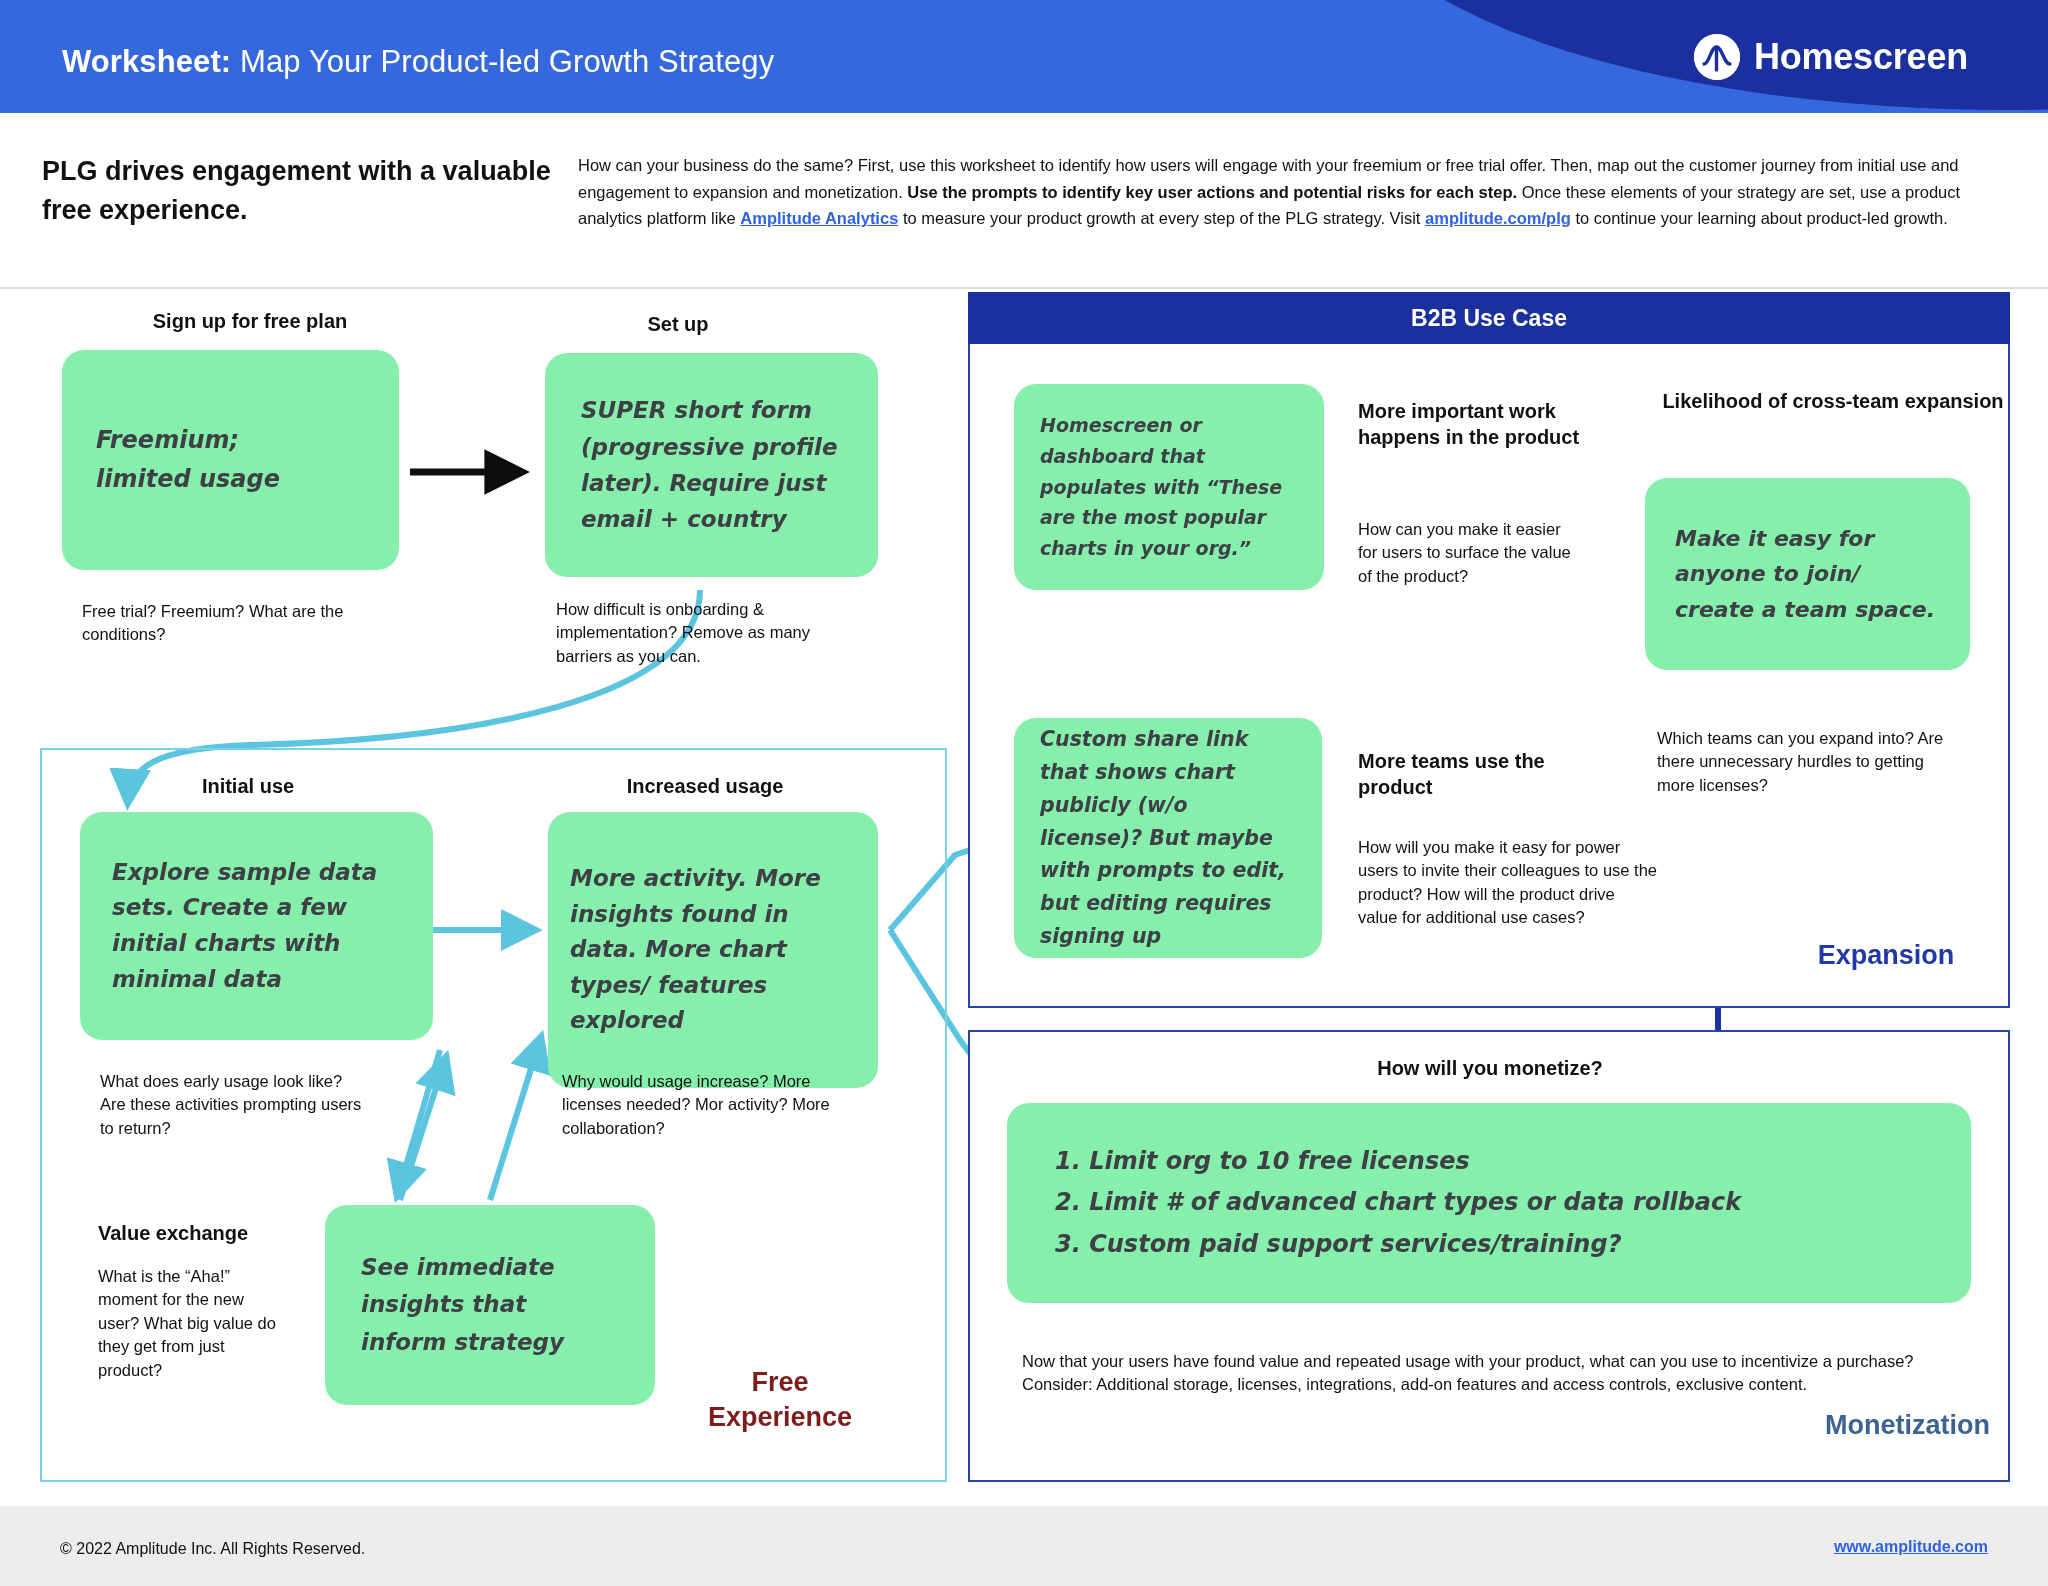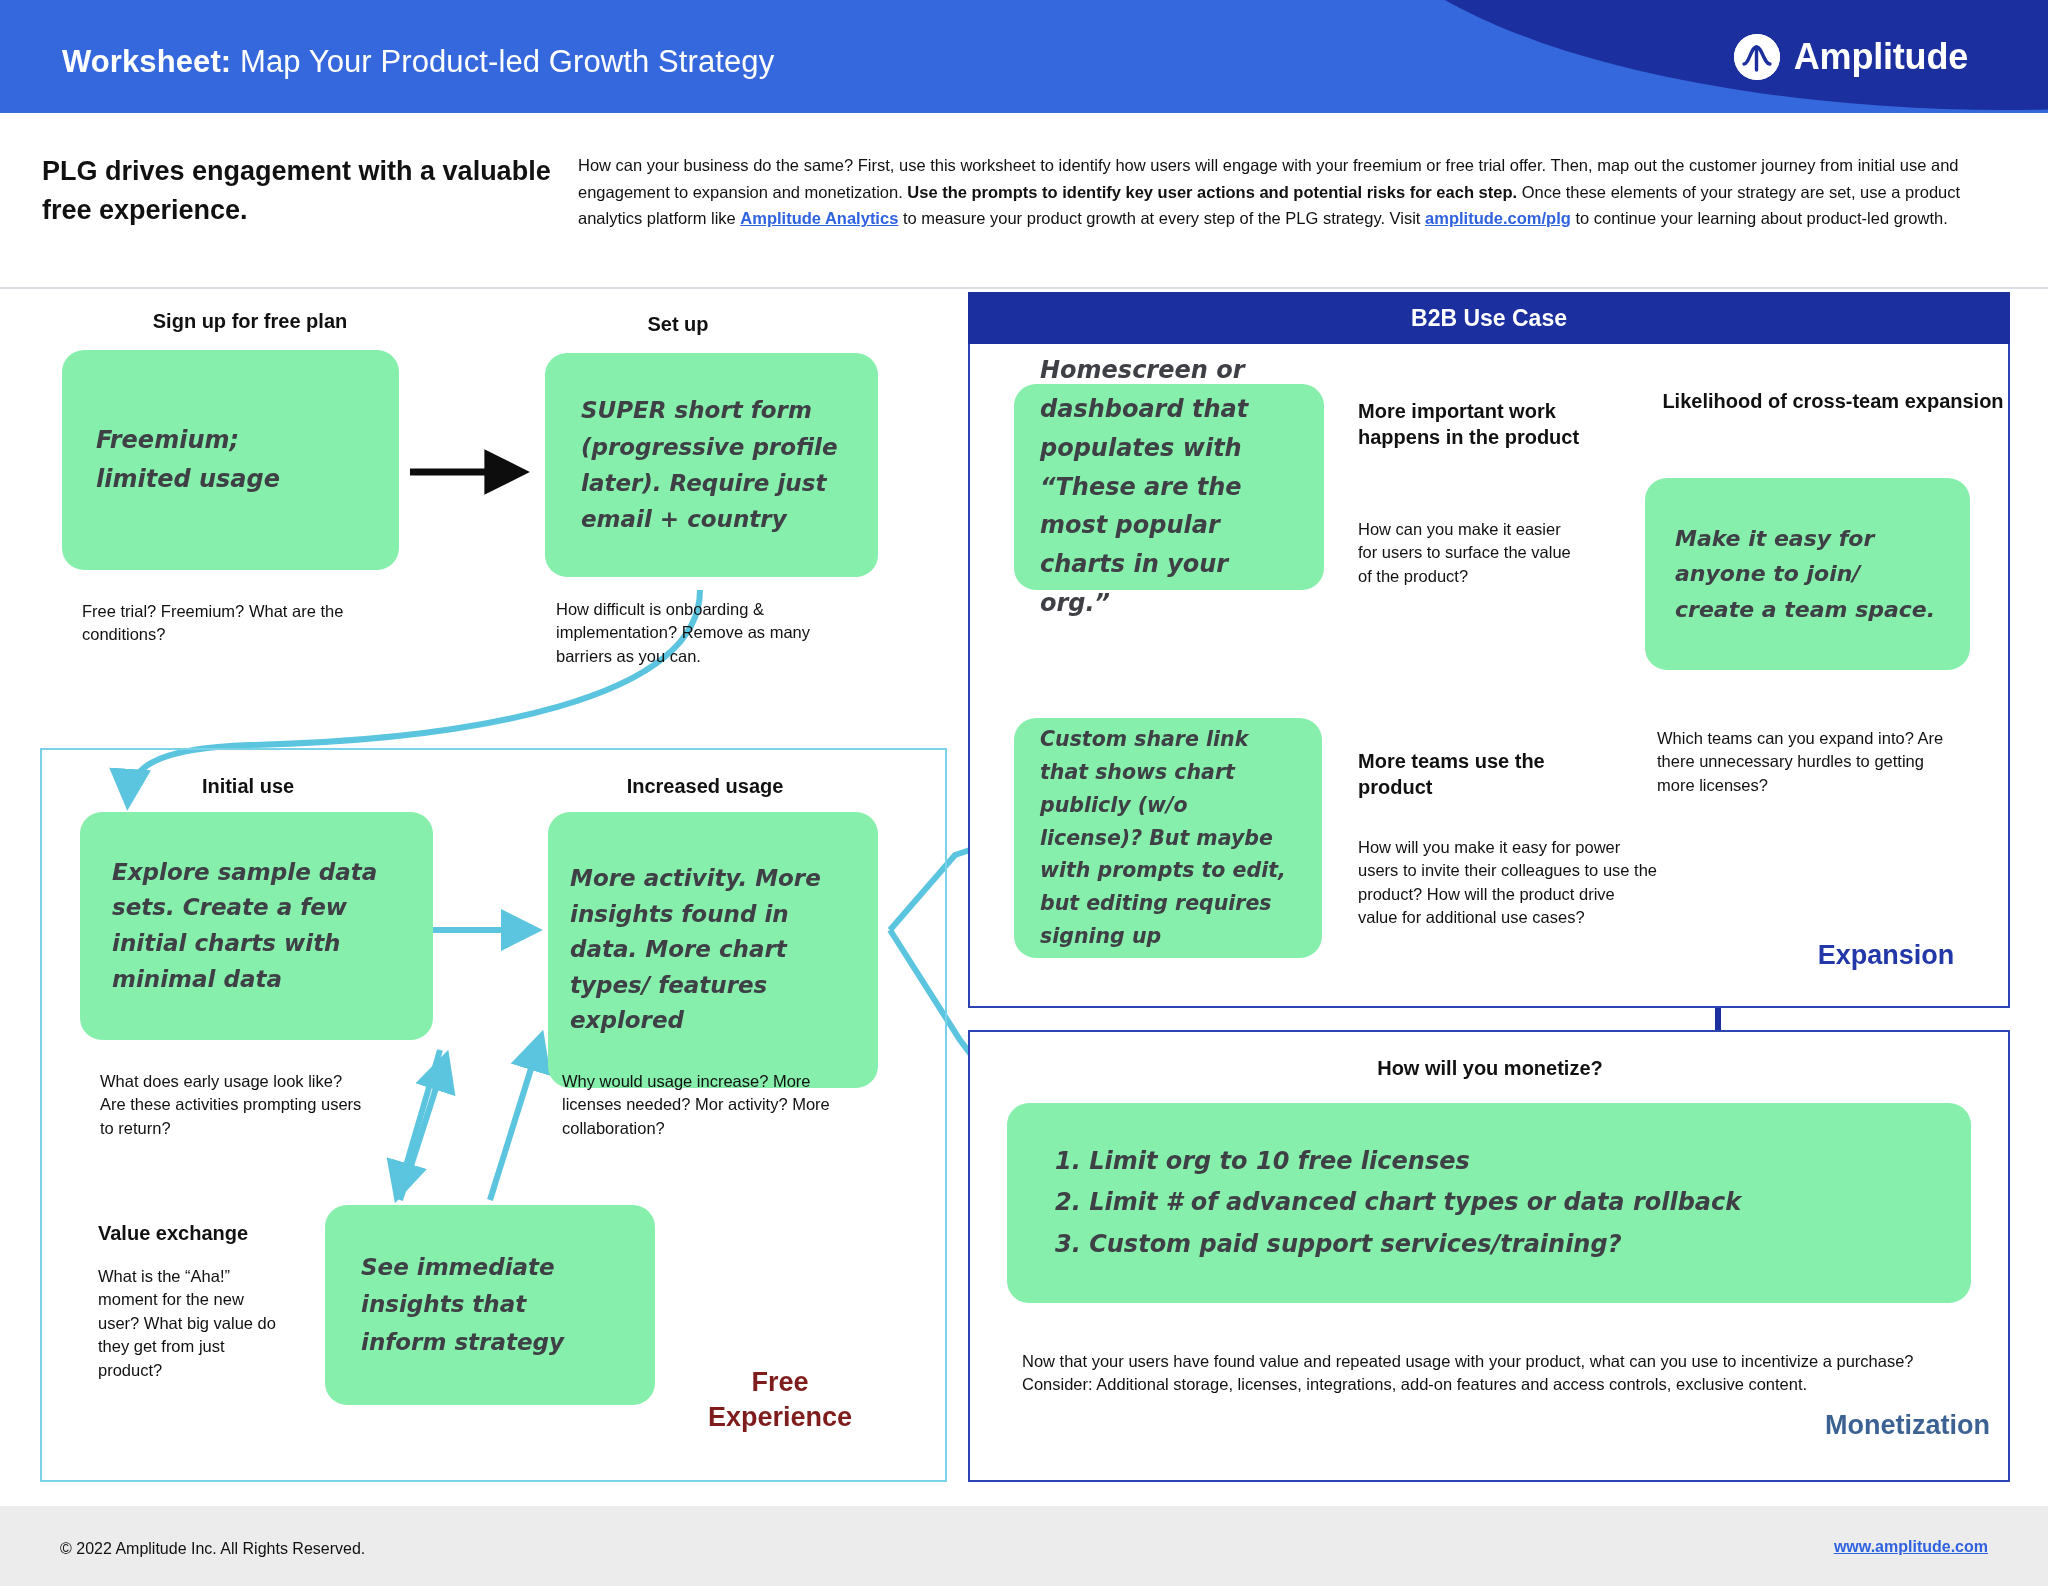--- a/index.html
+++ b/index.html
@@ -118,21 +118,21 @@
     position: absolute; left: 968px; top: 292px; width: 1042px; height: 716px;
     border: 2px solid #2b44b0; background: #fff;
   }
   #b2b-header {
     position: absolute; left: 968px; top: 292px; width: 1042px; height: 52px;
     background: #1b2f9e; display:flex; align-items:center; justify-content:center;
   }
   #b2b-header span { color: #fff; font-size: 23px; font-weight: 700; }
 
   #note-home { left: 1014px; top: 384px; width: 310px; height: 206px; padding: 0 26px; }
-  #note-home .note-text { font-size: 24px; line-height: 1.62; }
+  #note-home .note-text { font-size: 19px; line-height: 1.62; }
 
   #t-moreimportant { left: 1358px; top: 398px; width: 250px; text-align: left; line-height:1.32; }
   #p-moreimportant { left: 1358px; top: 518px; width: 215px; }
 
   #t-likelihood { left: 1658px; top: 388px; width: 350px; text-align: center; line-height:1.38; }
   #note-easy { left: 1645px; top: 478px; width: 325px; height: 192px; padding: 17px 30px; }
   #note-easy .note-text { font-size: 22px; line-height: 1.62; }
   #p-likelihood { left: 1657px; top: 727px; width: 290px; }
 
   #note-share { left: 1014px; top: 718px; width: 308px; height: 240px; padding: 0 26px; }
@@ -181,21 +181,21 @@
   <b>Worksheet:</b><span class="light"> Map Your Product-led Growth Strategy</span>
 </div>
 <div class="logo-wrap">
   <div class="logo-mark">
     <svg width="46" height="46" viewBox="0 0 46 46" aria-hidden="true">
       <circle cx="23" cy="23" r="23" fill="#ffffff"></circle>
       <path d="M10 30 C15 30 17 13 22.5 13 C28 13 30 30 36 30" fill="none" stroke="#1b2f9e" stroke-width="3.4" stroke-linecap="round"></path>
       <path d="M22.5 13 L22.5 36" fill="none" stroke="#1b2f9e" stroke-width="3.4" stroke-linecap="round"></path>
     </svg>
   </div>
-  <div class="logo-word">Amplitude</div>
+  <div class="logo-word">Homescreen</div>
 </div>
 
 <div class="intro-head">PLG drives engagement with a valuable free experience.</div>
 <div class="intro-body">
   <span>How can your business do the same? First, use this worksheet to identify how users will engage with your freemium or free trial offer. Then, map out the customer journey from initial use and engagement to expansion and monetization. </span><b>Use the prompts to identify key user actions and potential risks for each step.</b><span> Once these elements of your strategy are set, use a product analytics platform like </span><a href="#">Amplitude Analytics</a><span> to measure your product growth at every step of the PLG strategy. Visit </span><a href="#">amplitude.com/plg</a><span> to continue your learning about product-led growth.</span>
 </div>
 <div class="hr-top"></div>
 
 <svg class="arrow-svg" viewBox="0 0 2048 1586">
   <defs>

